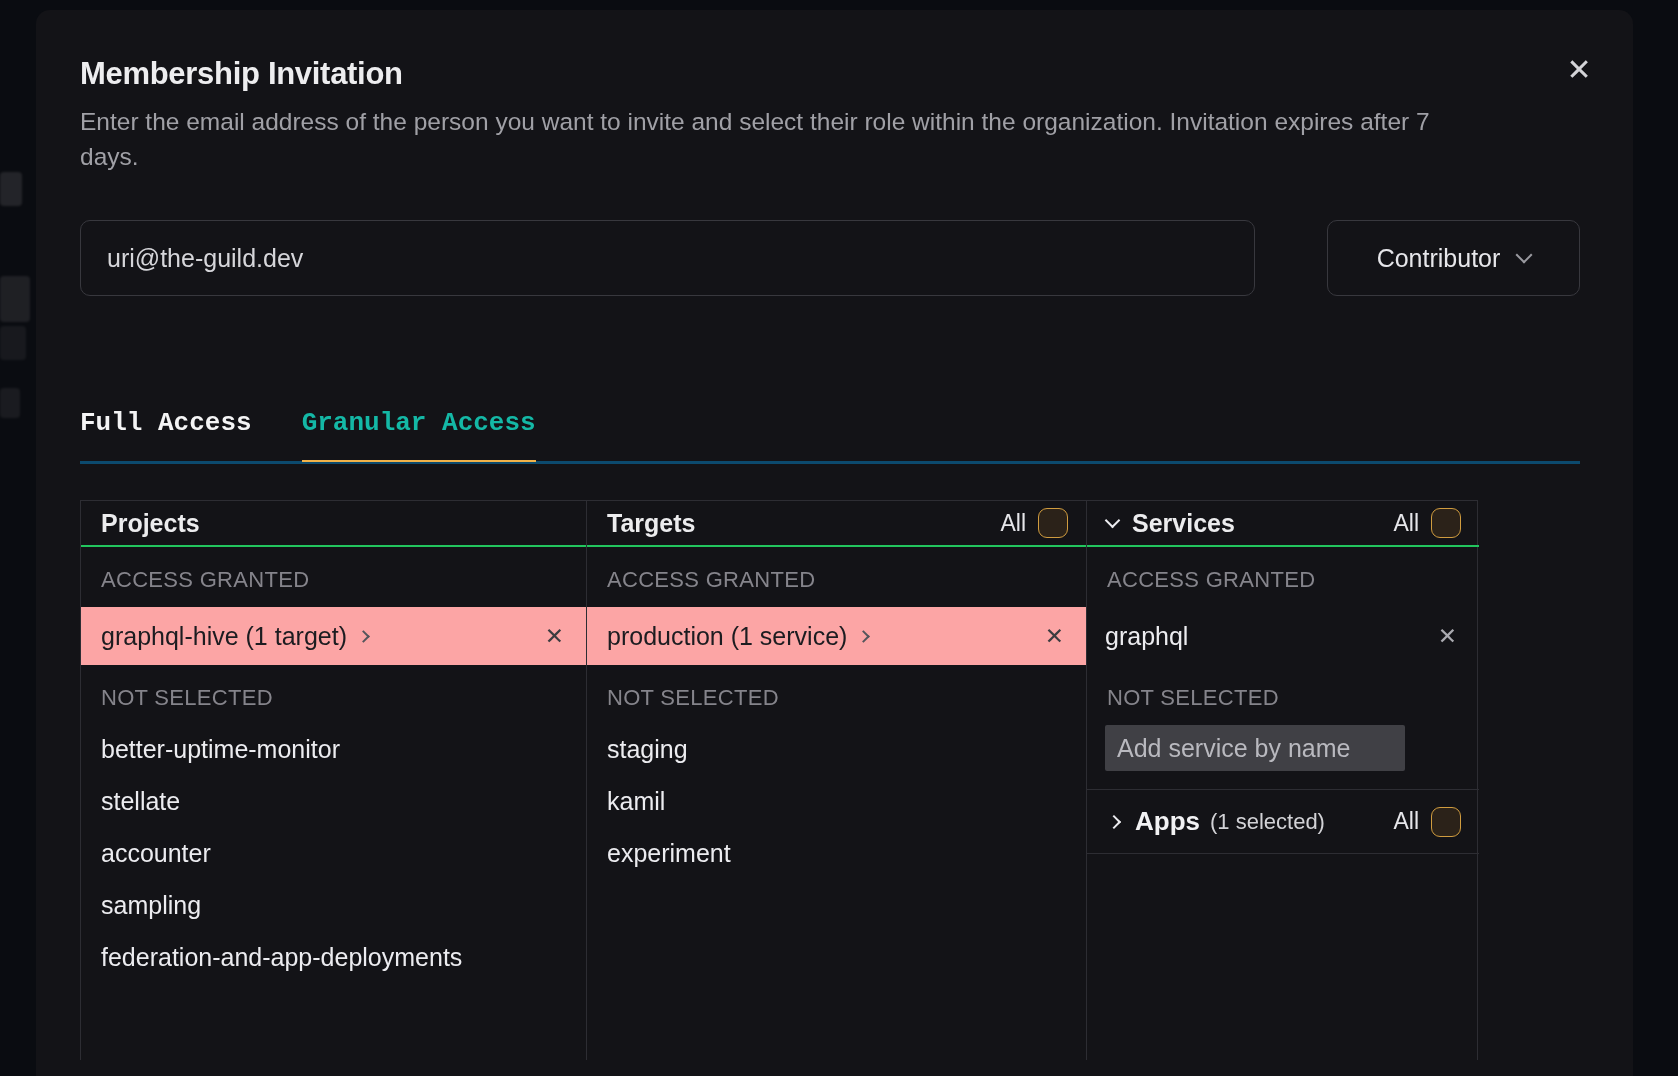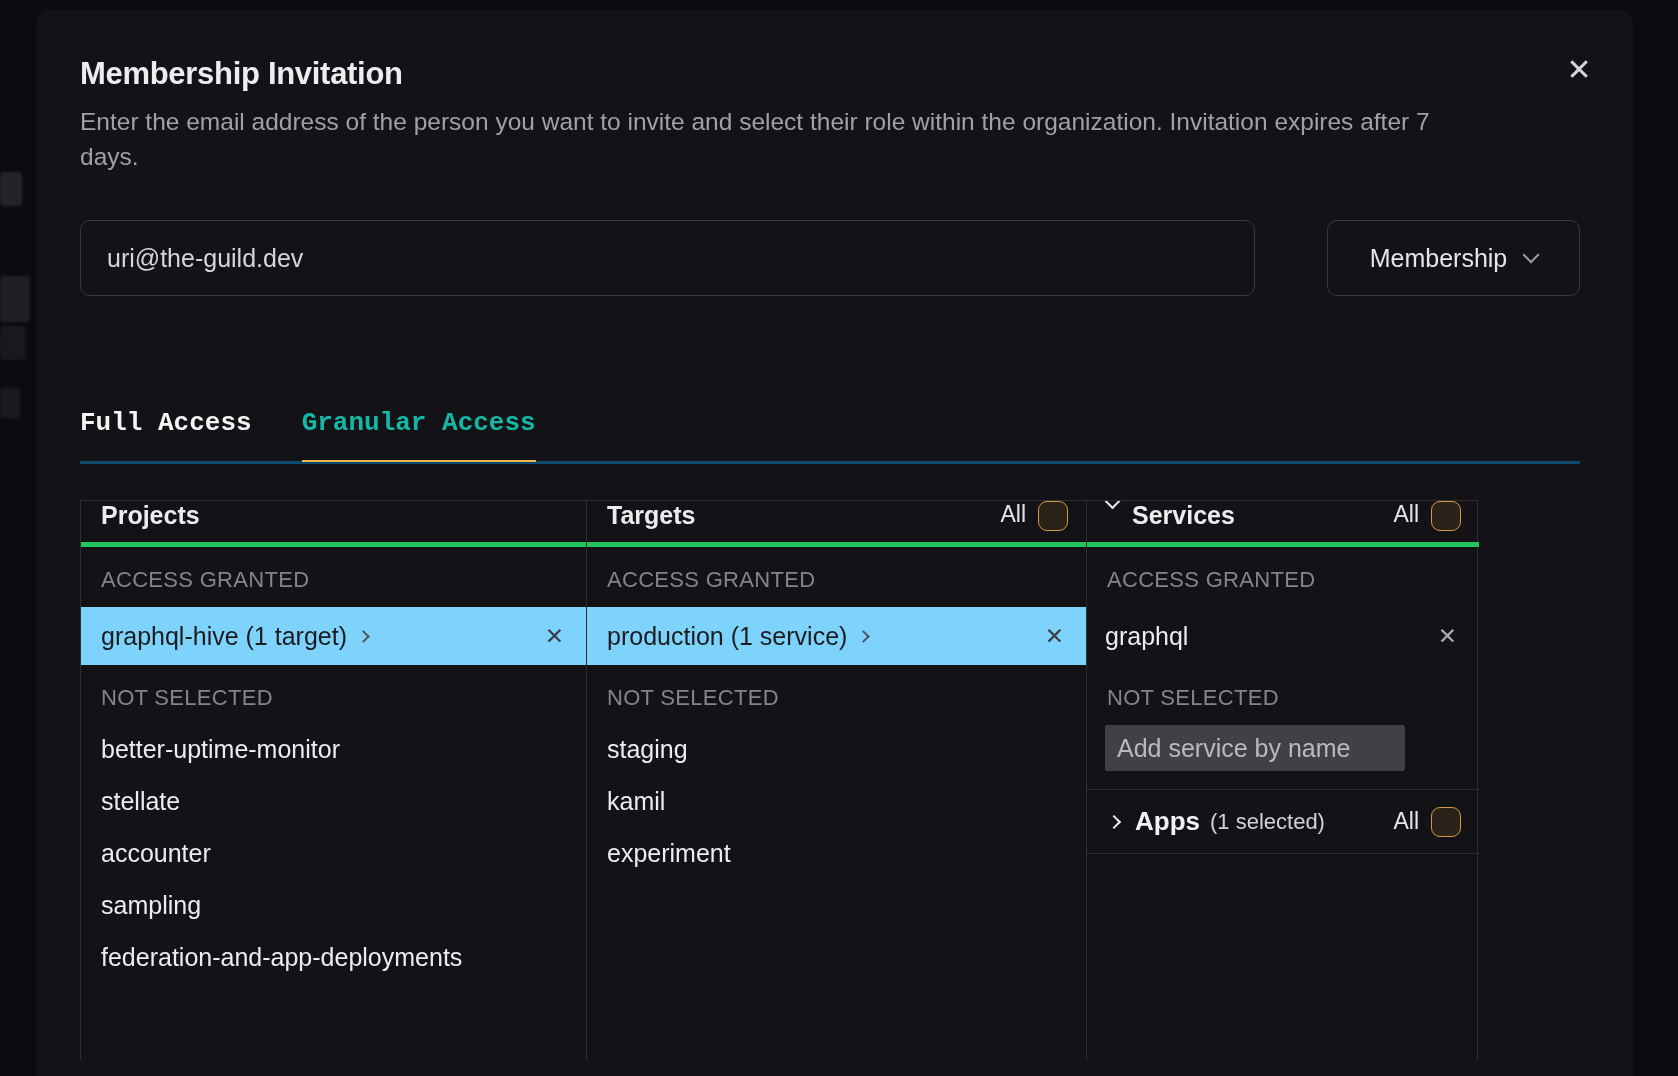--- a/index.html
+++ b/index.html
@@ -64,34 +64,34 @@
 
   .rtable {
     margin-top:36px; width:1398px;
     display:grid; grid-template-columns:505px 500px 393px;
     border:1px solid #2d2d33; border-bottom:none;
     height:560px;
   }
   .col { border-left:1px solid #2d2d33; overflow:hidden; }
   .col.first { border-left:none; }
   .col-header {
-    height:46px; display:flex; 
-    padding:0 18px 0 20px; border-bottom:5px solid #22c55e;
+    height:46px; display:flex; align-items:center;
+    padding:0 18px 0 20px; border-bottom:2px solid #22c55e;
     font-size:25px; font-weight:700; color:#ececee;
   }
   .spacer { flex:1; }
   .all-label { font-size:23px; font-weight:400; color:#e6e6ea; }
   .acheck {
     width:30px; height:30px; margin-left:12px;
     border:1.5px solid #d09c3f; border-radius:9px;
     background:#2b2219; cursor:pointer; flex:none;
   }
   .sect-label { padding:20px 20px 0; font-size:22px; color:#85848b; letter-spacing:.3px; }
   .sel-row {
-    margin-top:14px; height:58px; background:#7dd3fc;
+    margin-top:14px; height:58px; background:#fca5a5;
     display:flex; align-items:center; padding:0 18px 0 20px;
     font-size:25px; color:#1c1c20; cursor:pointer;
   }
   .granted-row {
     margin-top:14px; height:58px;
     display:flex; align-items:center; padding:0 18px 0 18px;
     font-size:25px; color:#ececf0;
   }
   .remove-x { margin-left:auto; font-size:23px; color:#3c3c40; cursor:pointer; padding:4px; line-height:1; }
   .remove-x.light { color:#aaaab0; }
@@ -128,21 +128,21 @@
   <div class="close-btn">
     <span>✕</span>
   </div>
 
   <div class="title">Membership Invitation</div>
   <div class="desc">Enter the email address of the person you want to invite and select their role within the organization. Invitation expires after 7 days.</div>
 
   <div class="invite-row">
     <input class="email-input" type="text" value="uri@the-guild.dev" style="">
     <div class="role-select">
-      <span>Membership</span>
+      <span>Contributor</span>
       <span class="chev chev-down"></span>
     </div>
   </div>
 
   <div class="tabs">
     <div class="tab">Full Access</div>
     <div class="tab active">Granular Access</div>
   </div>
 
 

